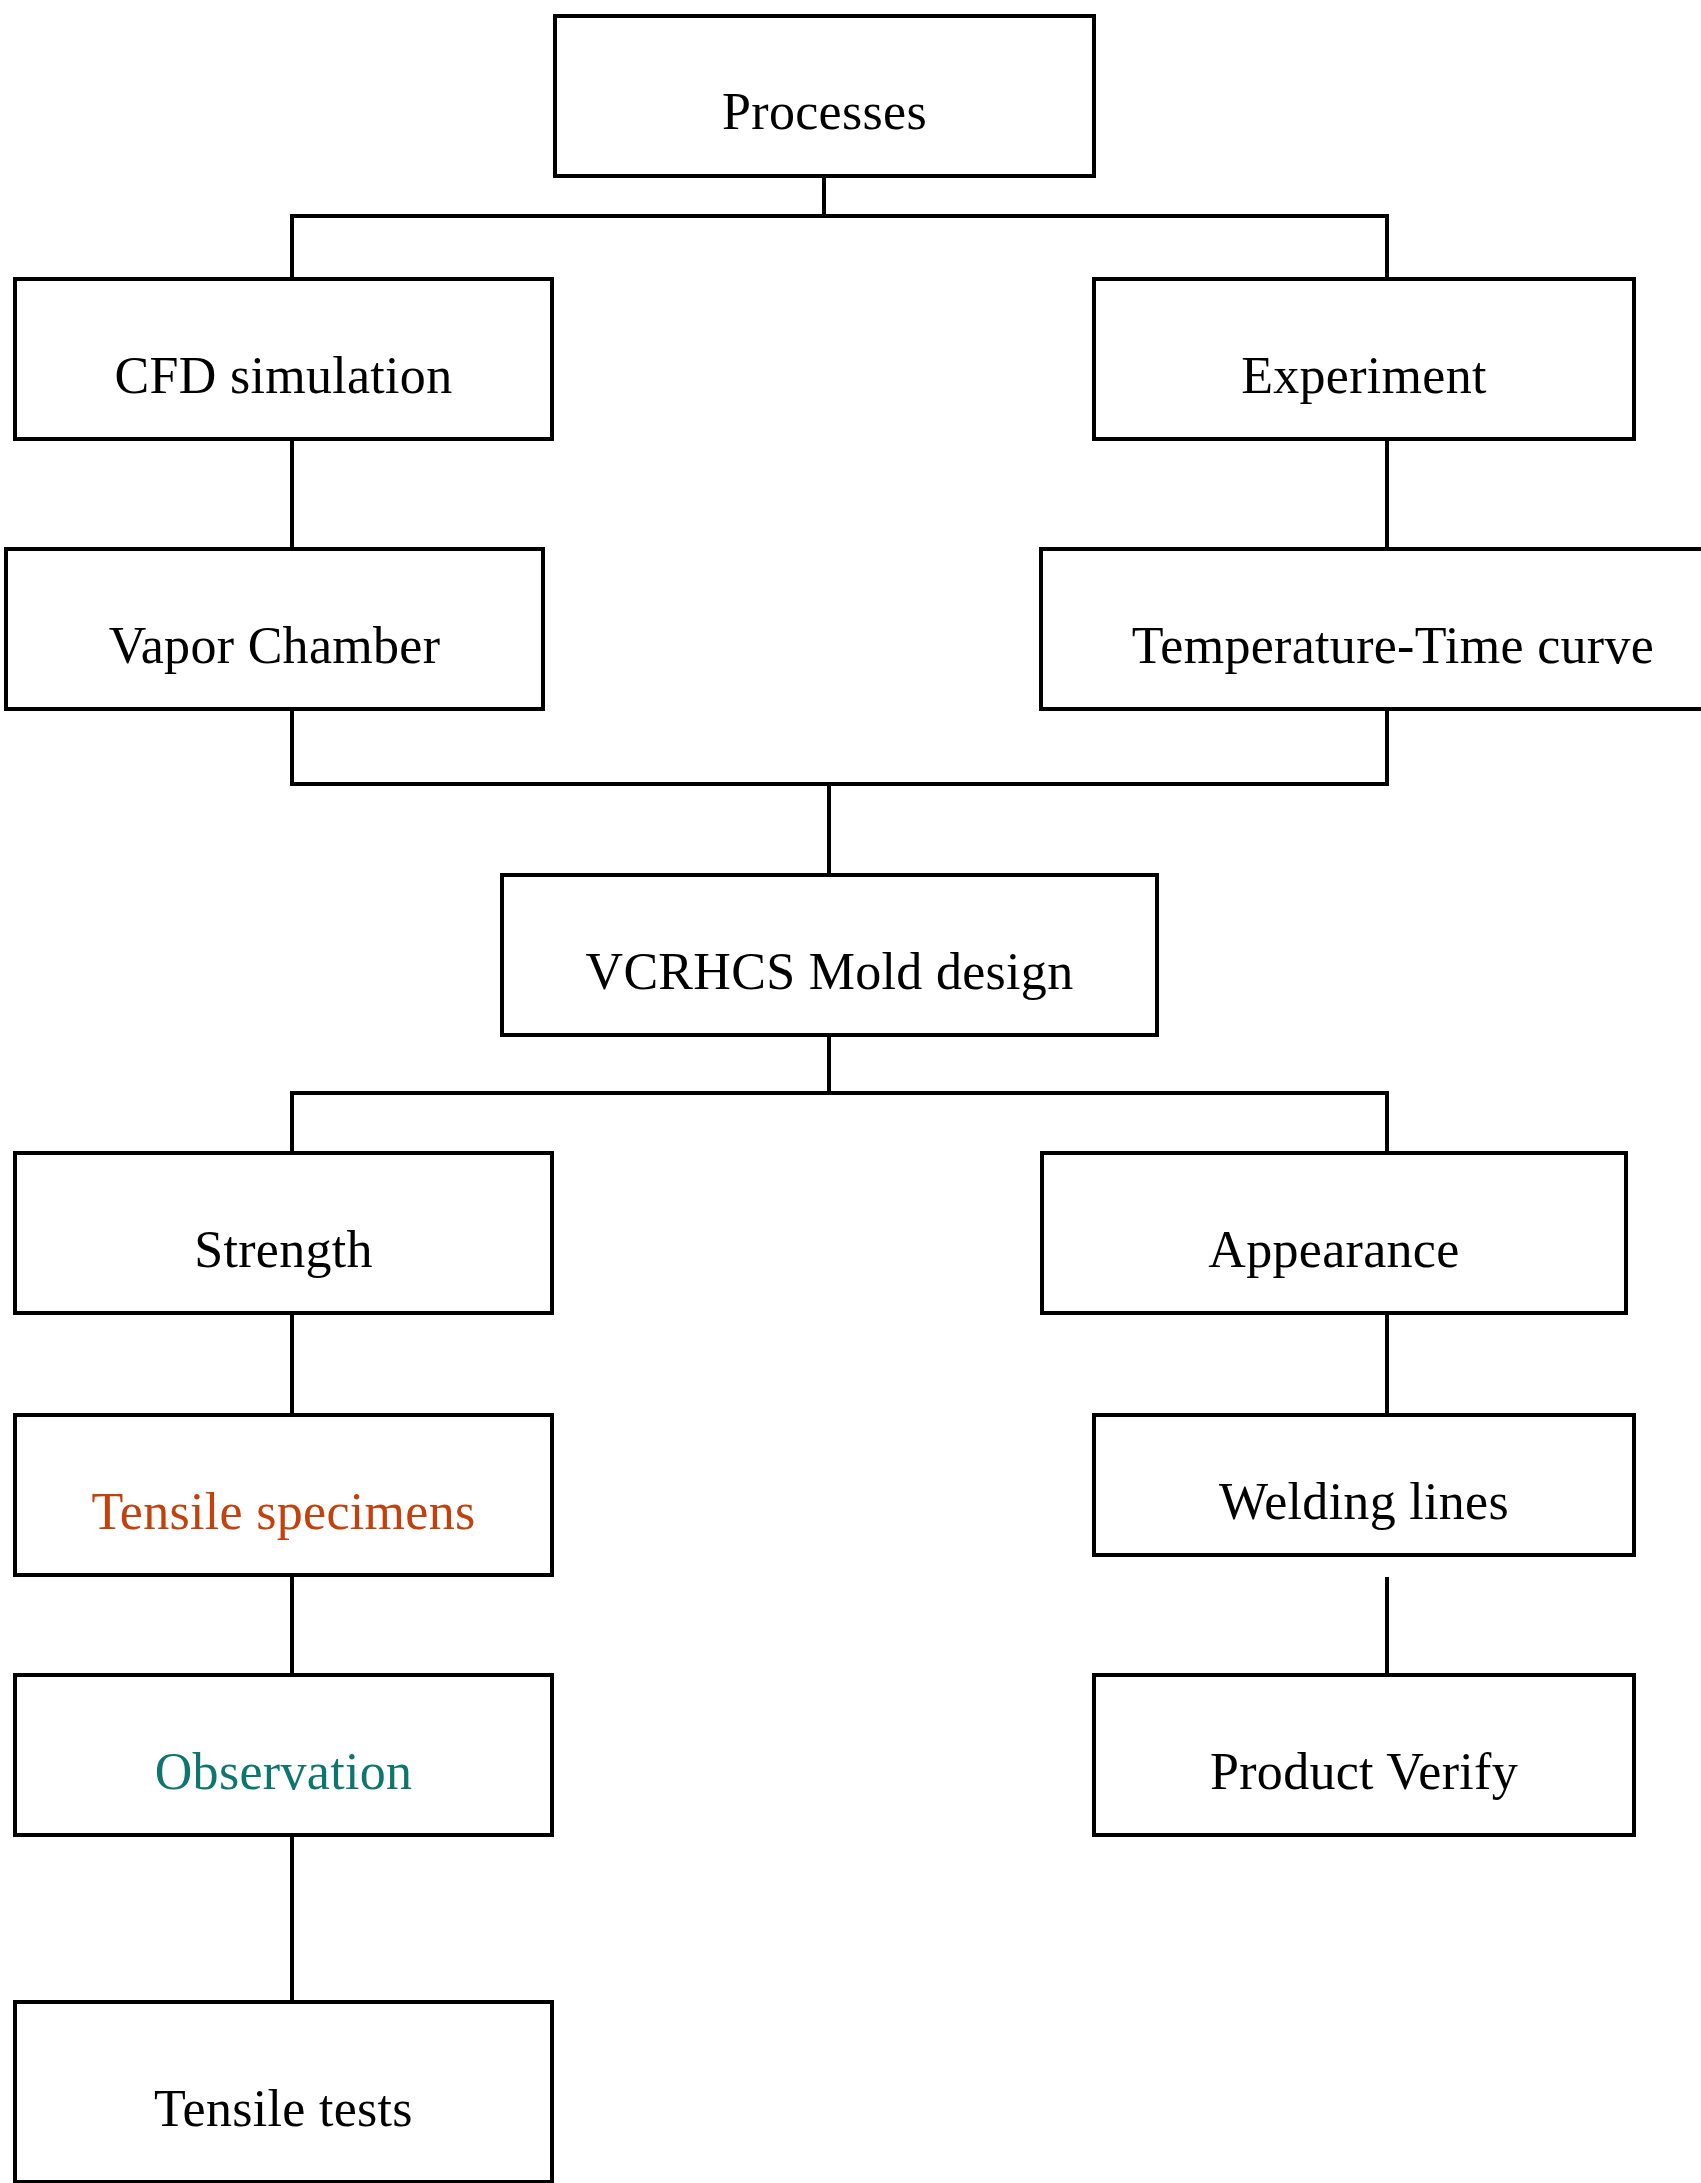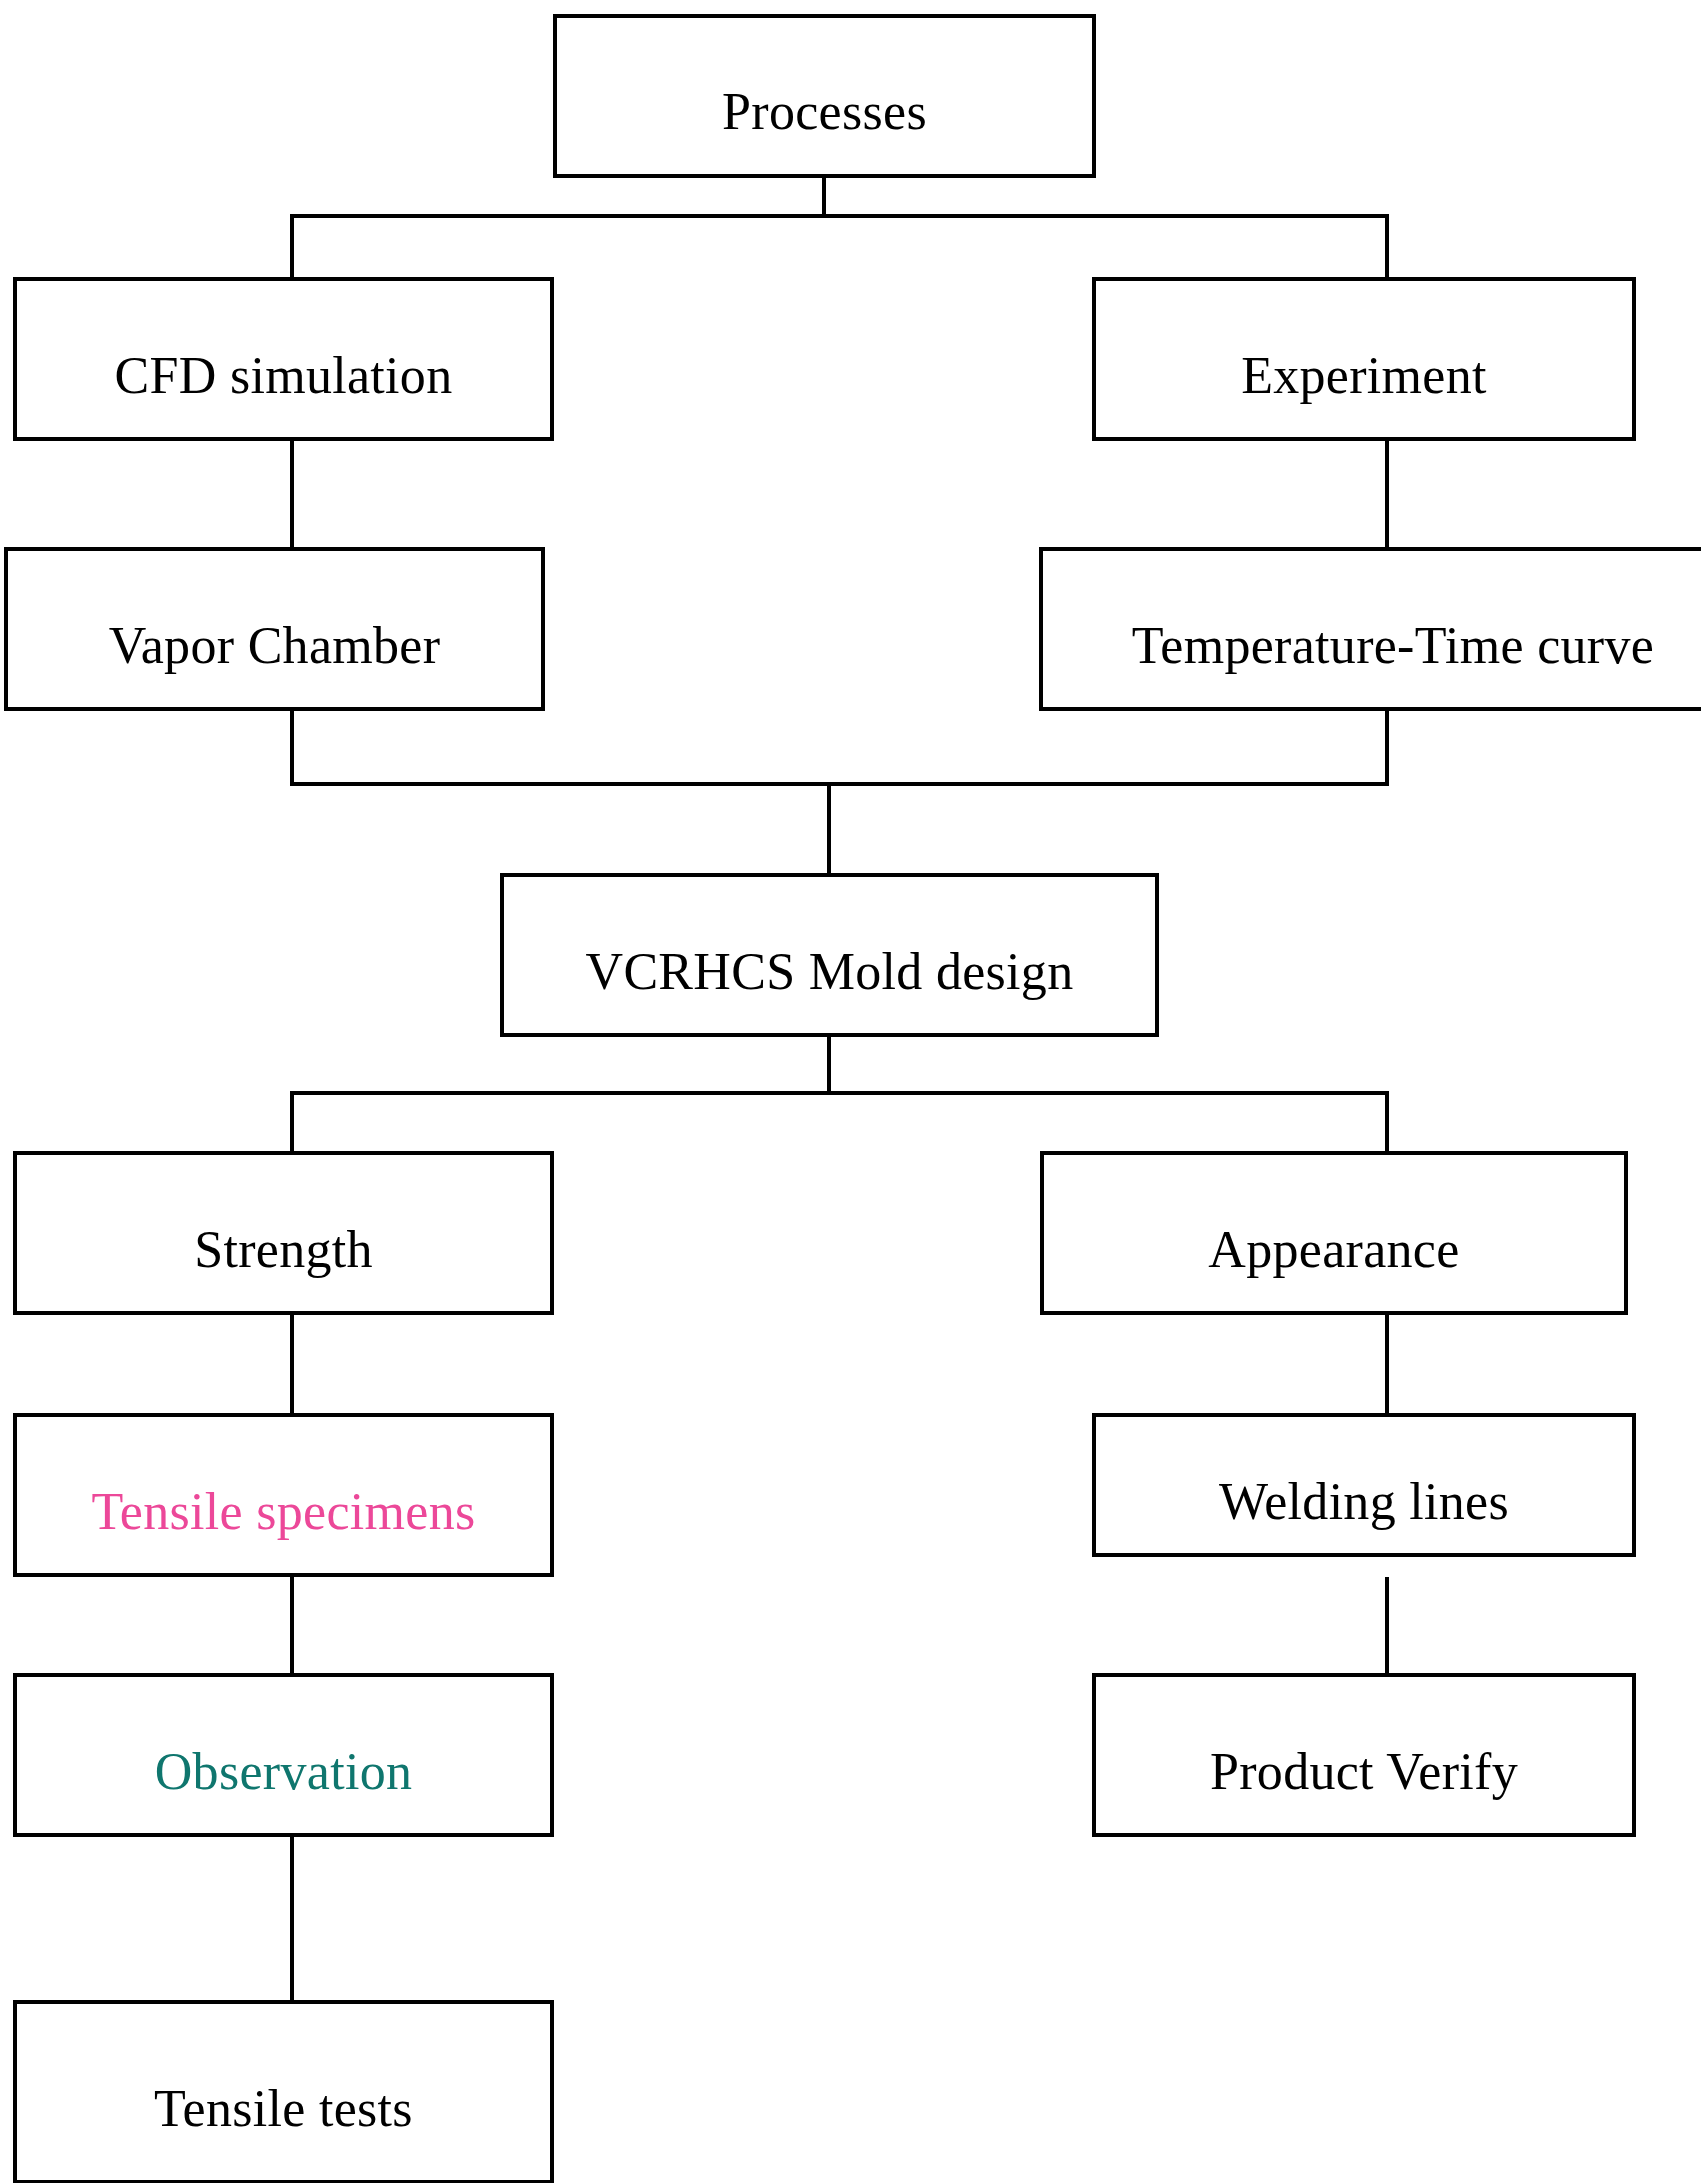--- a/index.html
+++ b/index.html
@@ -94,21 +94,21 @@
       <div class="node" style="left: 500px; top: 873px; width: 659px; height: 164px; border-color: rgb(0, 0, 0);">
         <span class="node-label" style="color: rgb(0, 0, 0);">VCRHCS Mold design</span>
       </div>
       <div class="node" style="left: 13px; top: 1151px; width: 541px; height: 164px; border-color: rgb(0, 0, 0);">
         <span class="node-label" style="color: rgb(0, 0, 0);">Strength</span>
       </div>
       <div class="node" style="left: 1040px; top: 1151px; width: 588px; height: 164px; border-color: rgb(0, 0, 0);">
         <span class="node-label" style="color: rgb(0, 0, 0);">Appearance</span>
       </div>
       <div class="node" style="left: 13px; top: 1413px; width: 541px; height: 164px; border-color: rgb(0, 0, 0);">
-        <span class="node-label" style="color: #ec4899;">Tensile specimens</span>
+        <span class="node-label" style="color: #c2410c;">Tensile specimens</span>
       </div>
       <div class="node" style="left: 1092px; top: 1413px; width: 544px; height: 144px; border-color: rgb(0, 0, 0);">
         <span class="node-label" style="color: rgb(0, 0, 0);">Welding lines</span>
       </div>
       <div class="node" style="left: 13px; top: 1673px; width: 541px; height: 164px; border-color: rgb(0, 0, 0);">
         <span class="node-label" style="color: #0f766e; text-align: right;">Observation</span>
       </div>
       <div class="node" style="left: 1092px; top: 1673px; width: 544px; height: 164px; border-color: rgb(0, 0, 0);">
         <span class="node-label" style="color: rgb(0, 0, 0);">Product Verify</span>
       </div>

